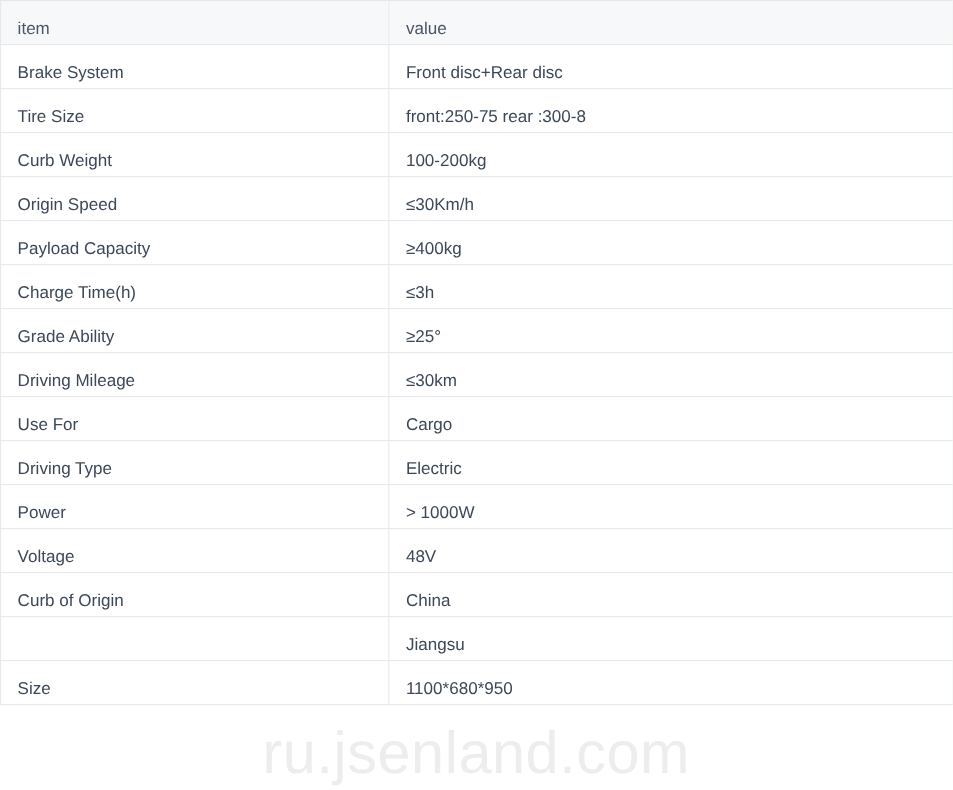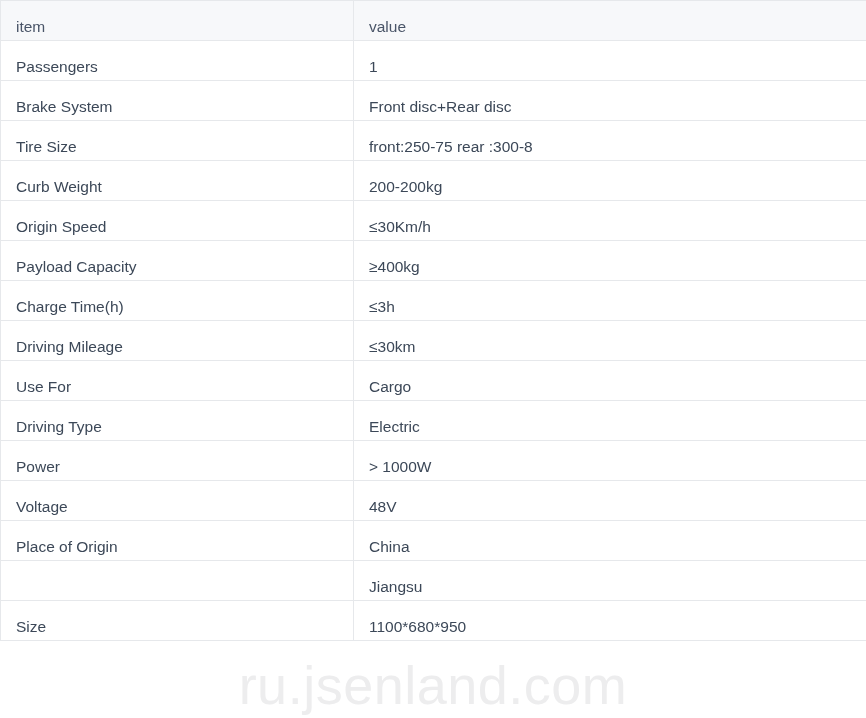--- a/index.html
+++ b/index.html
@@ -95,46 +95,46 @@
       <col class="col-value">
     </colgroup>
     <thead>
       <tr>
         <th>item</th>
         <th>value</th>
       </tr>
     </thead>
     <tbody id="table-body">
         <tr>
-          <td>Passengers</td>
-          <td>1</td>
-        </tr>
-        <tr>
           <td>Brake System</td>
           <td>Front disc+Rear disc</td>
         </tr>
         <tr>
           <td>Tire Size</td>
           <td>front:250-75 rear :300-8</td>
         </tr>
         <tr>
           <td>Curb Weight</td>
-          <td>200-200kg</td>
+          <td>100-200kg</td>
         </tr>
         <tr>
           <td>Origin Speed</td>
           <td>≤30Km/h</td>
         </tr>
         <tr>
           <td>Payload Capacity</td>
           <td>≥400kg</td>
         </tr>
         <tr>
           <td>Charge Time(h)</td>
           <td>≤3h</td>
+        </tr>
+        <tr>
+          <td>Grade Ability</td>
+          <td>≥25°</td>
         </tr>
         <tr>
           <td>Driving Mileage</td>
           <td>≤30km</td>
         </tr>
         <tr>
           <td>Use For</td>
           <td>Cargo</td>
         </tr>
         <tr>
@@ -143,21 +143,21 @@
         </tr>
         <tr>
           <td>Power</td>
           <td>&gt; 1000W</td>
         </tr>
         <tr>
           <td>Voltage</td>
           <td>48V</td>
         </tr>
         <tr>
-          <td>Place of Origin</td>
+          <td>Curb of Origin</td>
           <td>China</td>
         </tr>
         <tr>
           <td></td>
           <td>Jiangsu</td>
         </tr>
         <tr>
           <td>Size</td>
           <td>1100*680*950</td>
         </tr>

